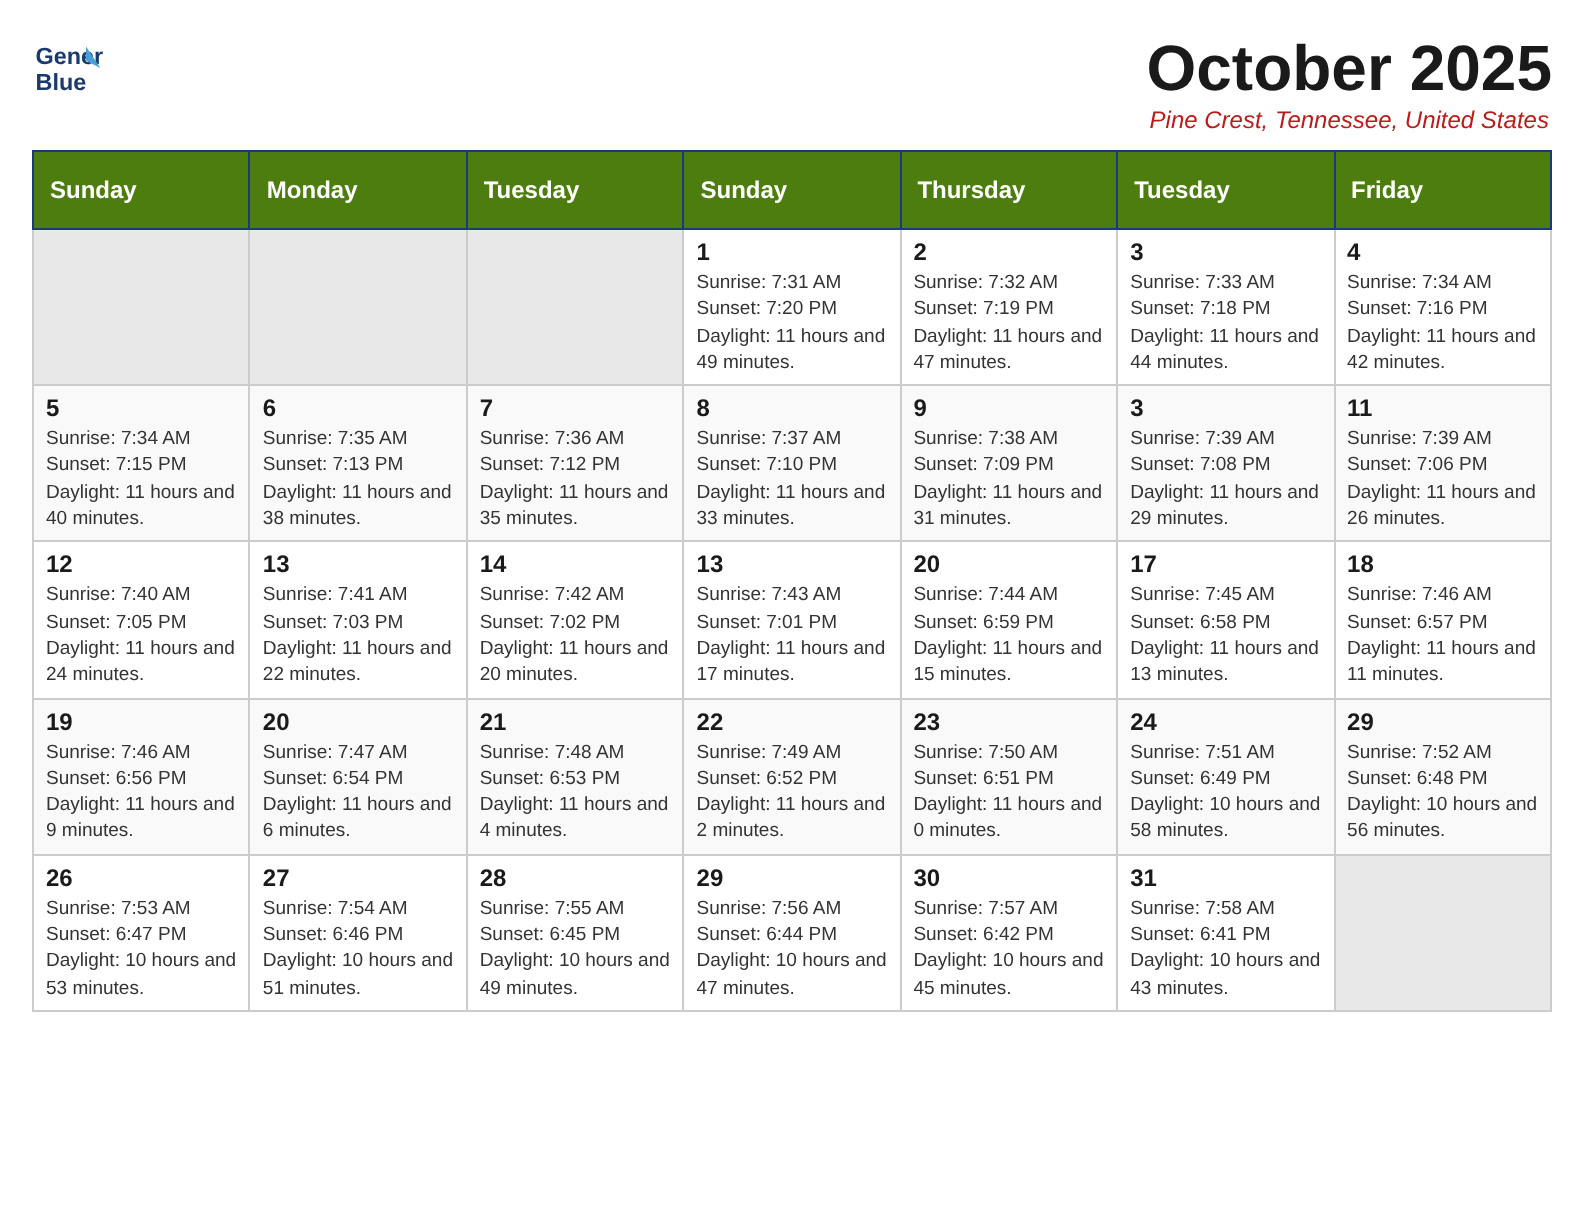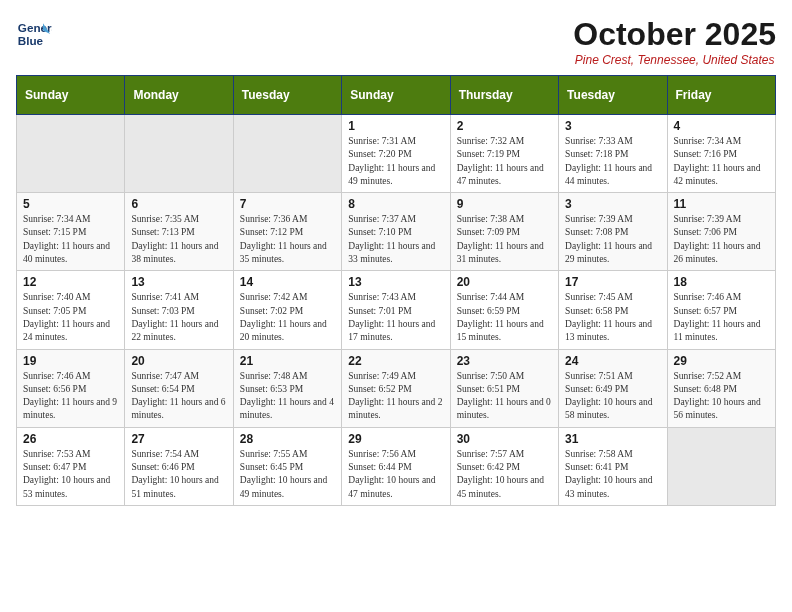--- a/index.html
+++ b/index.html
@@ -75,21 +75,20 @@
       font-size: 12px;
       font-weight: bold;
       color: #1a1a1a;
       display: block;
       margin-bottom: 2px;
     }
     .day-info {
       font-size: 9.5px;
       color: #333;
       line-height: 1.4;
-      font-family: Liberation Serif, serif;
     }
     .row-odd td { background: #fff; }
     .row-even td { background: #efefef; }
     .row-odd td.empty, .row-even td.empty { background: #e8e8e8; }
   </style>
 </head>
 <body>
 
 <div class="header">
   <div class="logo">

